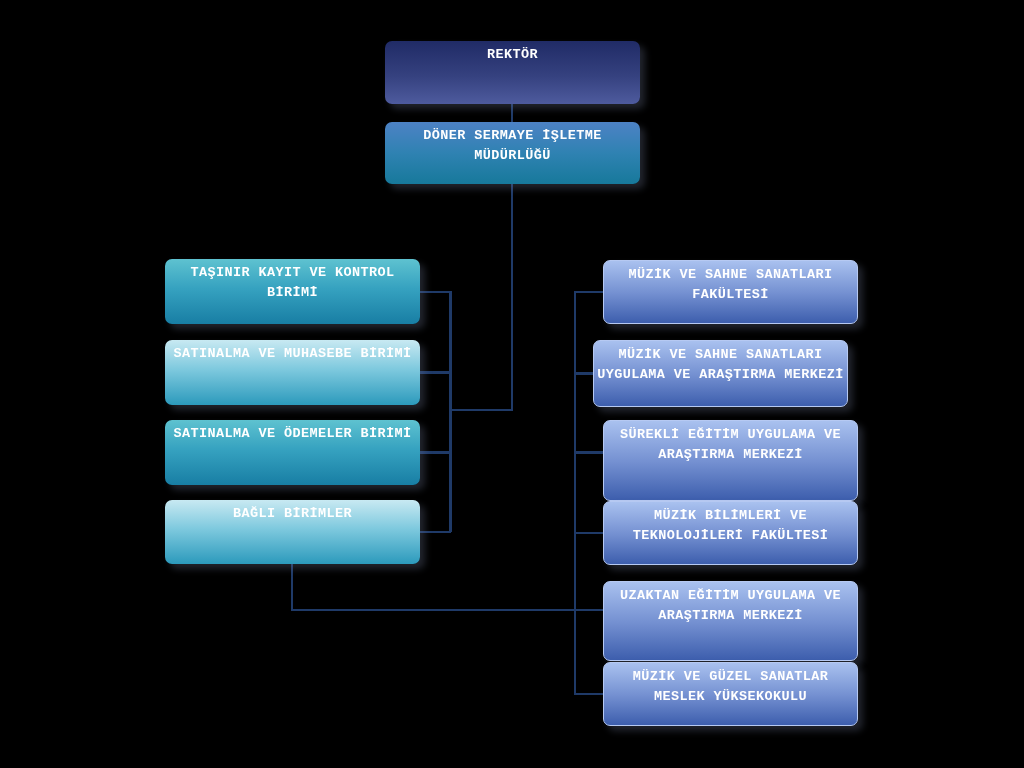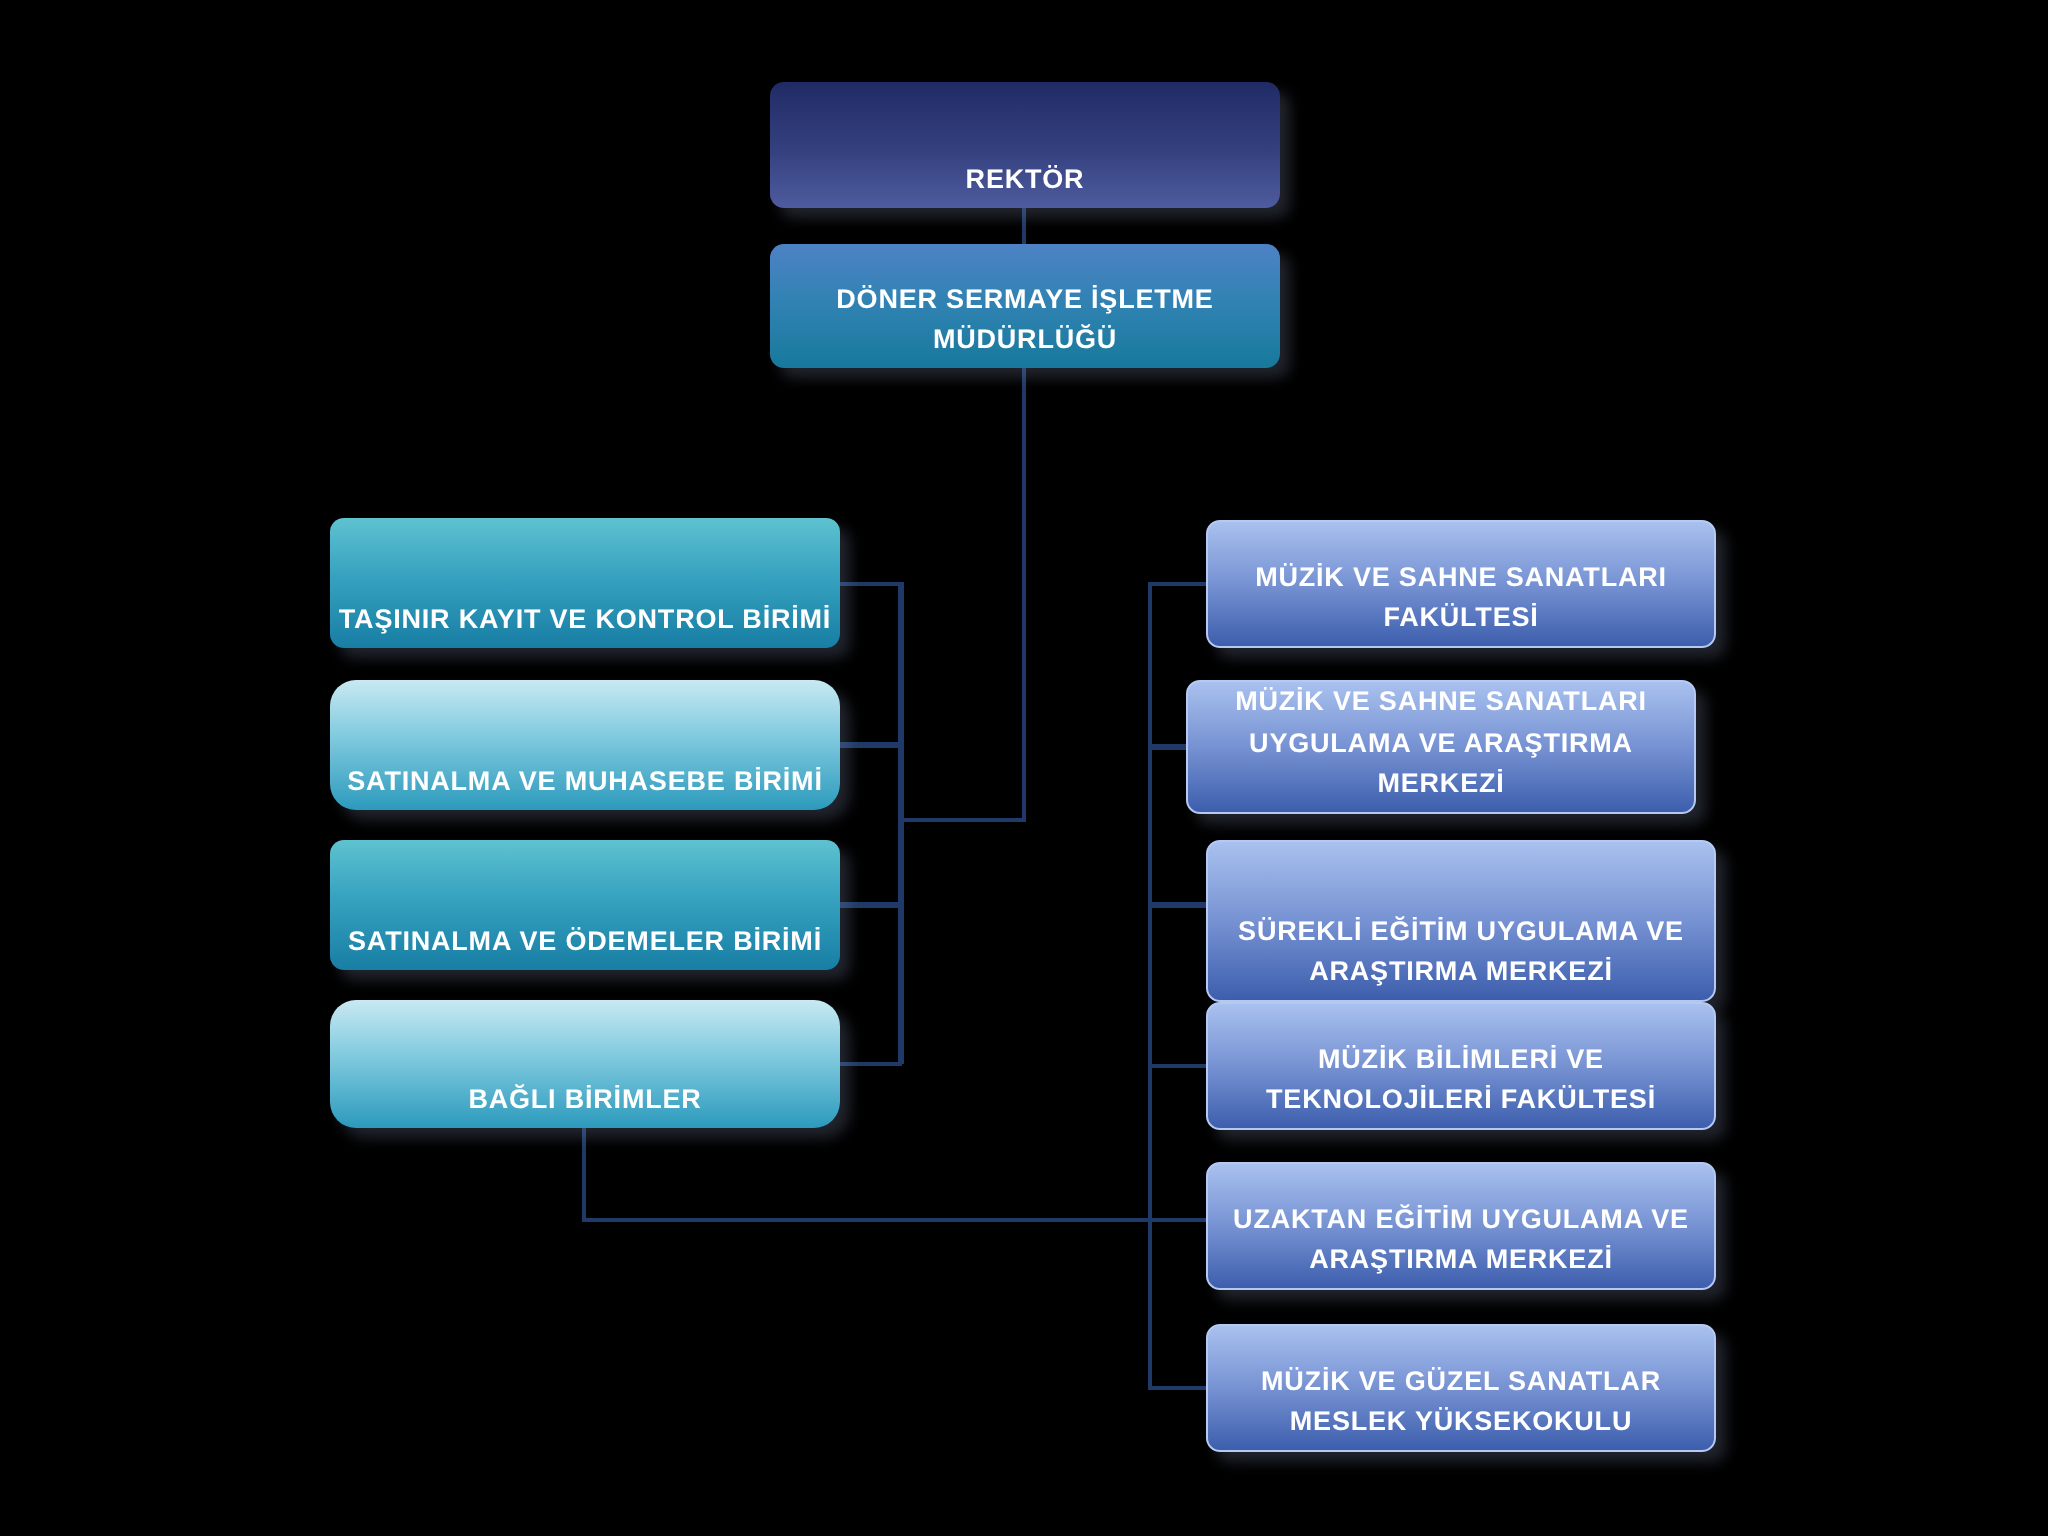--- a/index.html
+++ b/index.html
@@ -13,61 +13,61 @@
     height: 768px;
     background: #000000;
     overflow: hidden;
     font-family: "Liberation Sans", sans-serif;
   }
   .node {
     position: absolute;
     box-sizing: border-box;
     border-radius: 7px;
     display: flex;
-    align-items: flex-end;
+    align-items: flex-start;
     justify-content: center;
     text-align: center;
     color: #ffffff;
     font-weight: 700;
     font-size: 13.5px;
     line-height: 1.5;
     letter-spacing: 0.4px;
     padding: 4px 2px;
     box-shadow: 5px 5px 7px rgba(120,130,160,0.28);
+    font-family: Liberation Mono, monospace;
   }
   
   .g-navy {
     background: linear-gradient(180deg, #202b66 0%, #35417f 55%, #4e5b9e 100%);
   }
   .g-bluteal {
     background: linear-gradient(180deg, #4d82c5 0%, #2f82b2 50%, #17799b 100%);
   }
   .g-teal {
     background: linear-gradient(180deg, #5ec2d0 0%, #36a2c0 45%, #187ea4 100%);
   }
   .g-lteal {
     background: linear-gradient(180deg, #c8e9f2 0%, #7ec9de 45%, #2c9abc 100%);
-    border-radius: 13px;
   }
   .g-peri {
     background: linear-gradient(180deg, #a9c1ef 0%, #7490d1 52%, #3d5ead 100%);
     border: 1px solid #b6c9f2;
   }
   
   .pos-rektor { left: 385px; top: 41px;  width: 255px; height: 63px; }
   .pos-doner  { left: 385px; top: 122px; width: 255px; height: 62px; }
   .pos-l1 { left: 165px; top: 259px; width: 255px; height: 65px; }
   .pos-l2 { left: 165px; top: 340px; width: 255px; height: 65px; }
   .pos-l3 { left: 165px; top: 420px; width: 255px; height: 65px; }
   .pos-l4 { left: 165px; top: 500px; width: 255px; height: 64px; }
   .pos-r1 { left: 603px; top: 260px; width: 255px; height: 64px; }
   .pos-r2 { left: 574px; top: 340px; width: 255px; height: 67px; margin-left: 19px; }
   .pos-r3 { left: 603px; top: 420px; width: 255px; height: 81px; }
   .pos-r4 { left: 603px; top: 501px; width: 255px; height: 64px; }
-  .pos-r5 { left: 603px; top: 581px; width: 255px; height: 64px; }
+  .pos-r5 { left: 603px; top: 581px; width: 255px; height: 80px; }
   .pos-r6 { left: 603px; top: 662px; width: 255px; height: 64px; }
   
   .line { position: absolute; background: #1f3a68; }
   .c-rektor-doner   { left: 510.5px; top: 104px;   width: 2.5px;  height: 19px; }
   .c-doner-down     { left: 510.5px; top: 184px;   width: 2.5px;  height: 226px; }
   .c-mid-h          { left: 449px;   top: 408.5px; width: 64px;   height: 2.5px; }
   .c-left-bracket   { left: 449px;   top: 291px;   width: 2.5px;  height: 241px; }
   .c-lstub1         { left: 420px;   top: 290.5px; width: 31px;   height: 2.5px; }
   .c-lstub2         { left: 420px;   top: 371px;   width: 31px;   height: 2.5px; }
   .c-lstub3         { left: 420px;   top: 451px;   width: 31px;   height: 2.5px; }

